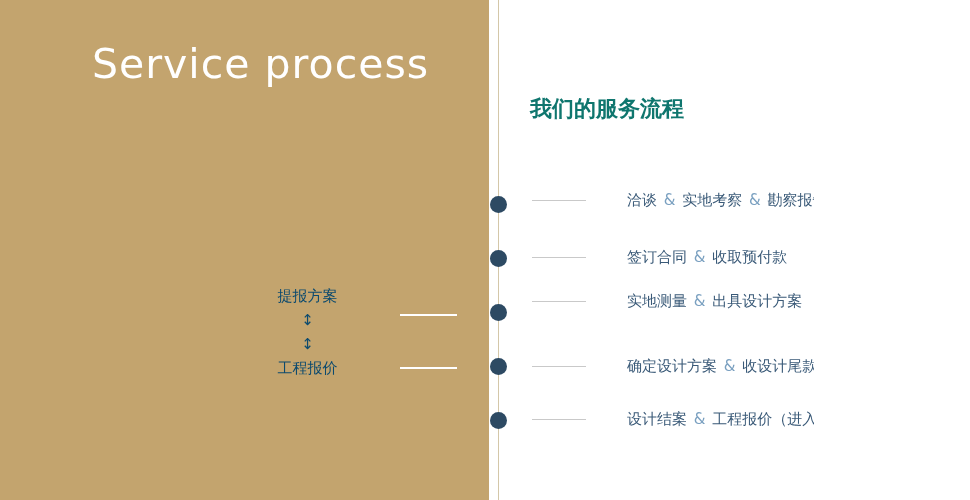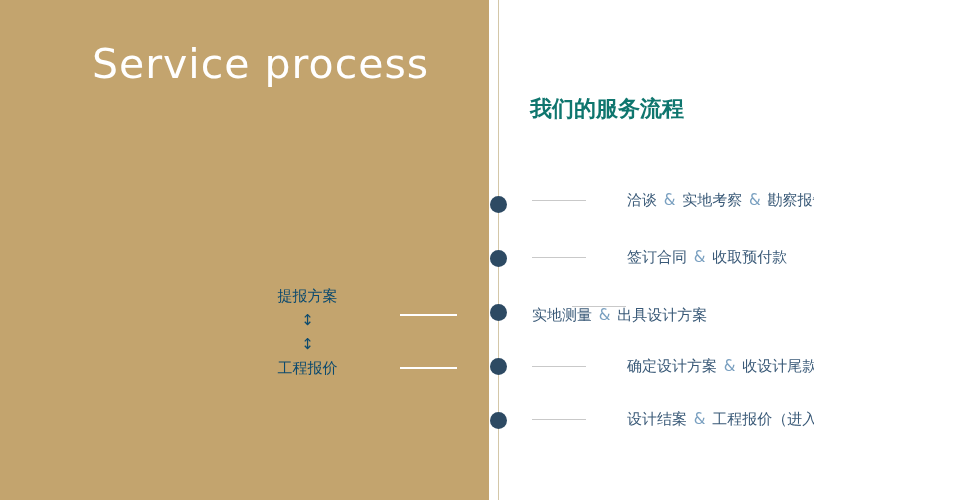--- a/index.html
+++ b/index.html
@@ -87,21 +87,21 @@
 
   .step {
     position: absolute;
     left: 532px;
     display: flex;
     align-items: center;
     white-space: nowrap;
   }
   .step-0 { top: 192px; }
   .step-1 { top: 249px; }
-  .step-2 { top: 306px; flex-direction: column; }
+  .step-2 { top: 293px; }
   .step-3 { top: 358px; }
   .step-4 { top: 411px; }
 
   .tick {
     width: 54px; height: 1px;
     background: #c9c9c9;
     margin-right: 41px;
     flex: none;
   }
 

